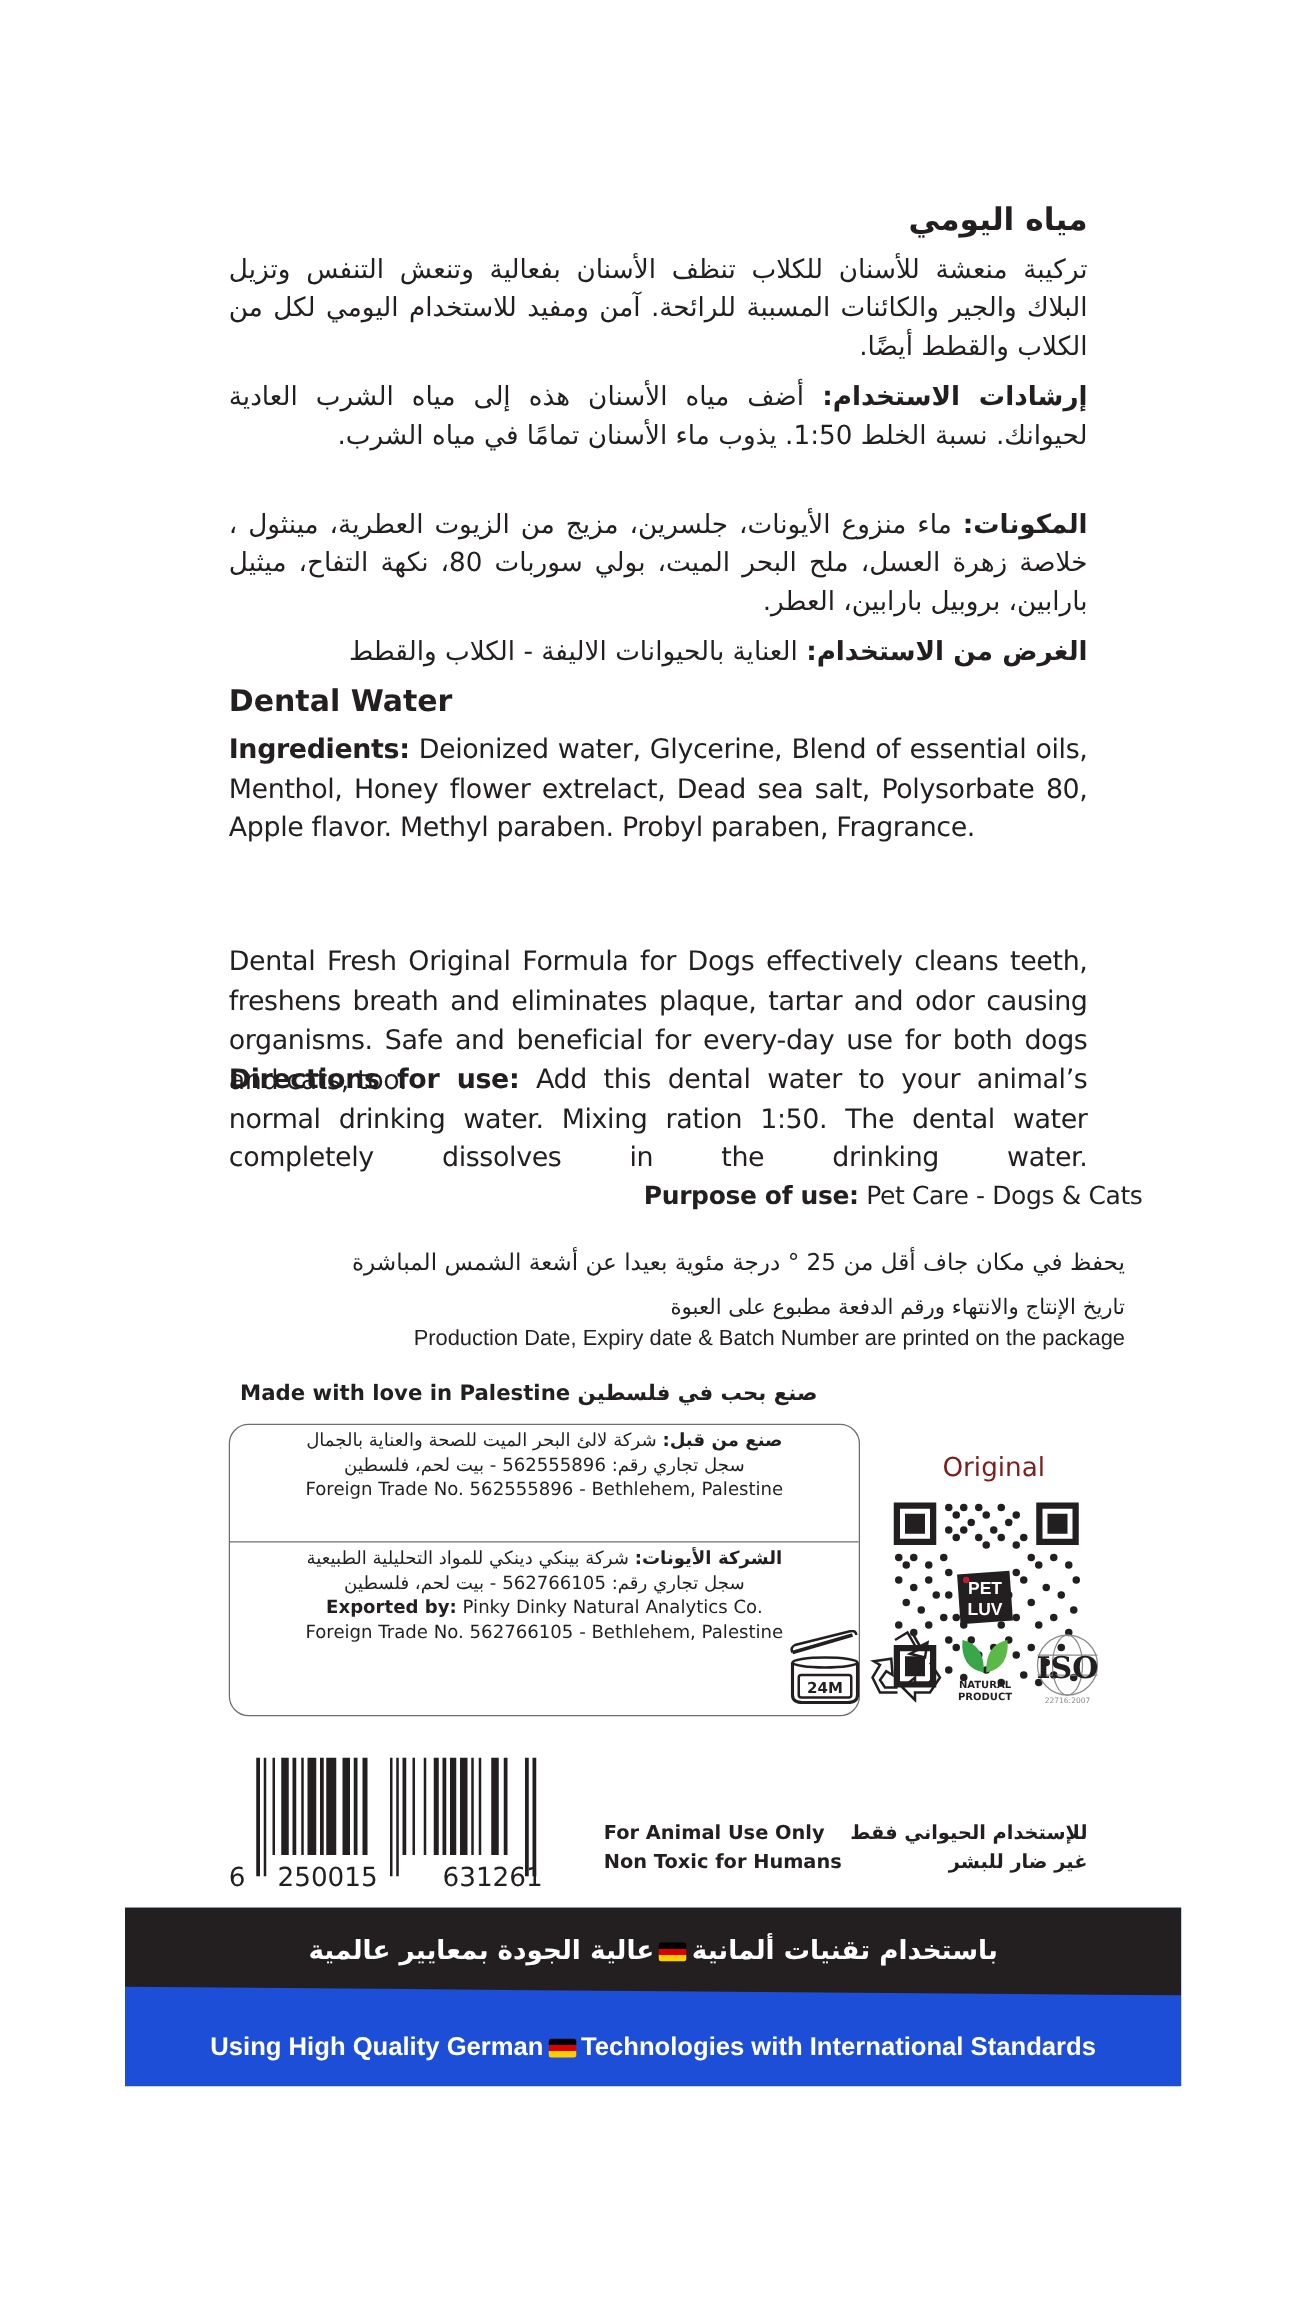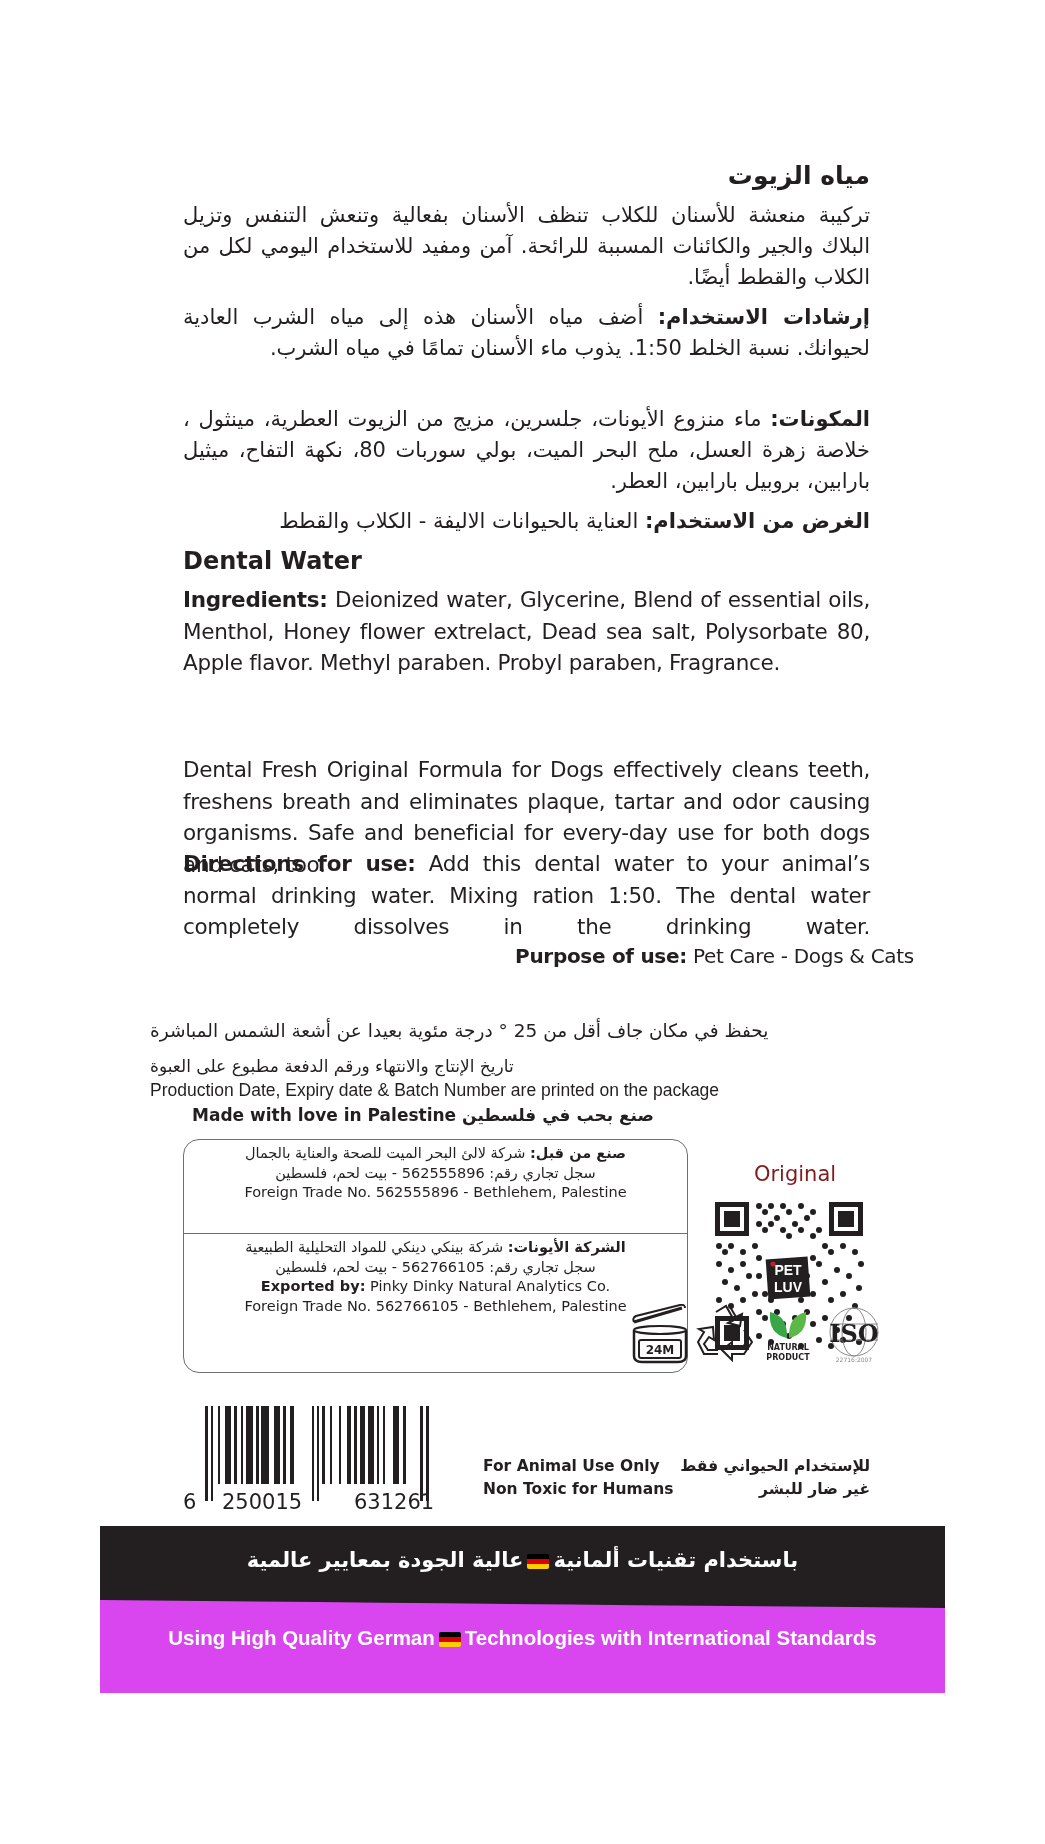--- a/index.html
+++ b/index.html
@@ -21,21 +21,21 @@
   
   .en-title { position: absolute; top: 545px; left: 183px; font-size: 24px; font-weight: bold; line-height: 32px; font-family: "DejaVu Sans", sans-serif; }
   .en-p { font-family: "DejaVu Sans", sans-serif; font-size: 21.5px; line-height: 31.5px; text-align: justify; letter-spacing: -0.3px; }
   .en-p b { font-weight: bold; }
   #en-ing { top: 584px; }
   #en-desc { top: 754px; }
   #en-dir { top: 848px; text-align-last: justify; }
   #en-pur { top: 942px; font-size: 20px; line-height: 28px; text-align: right; margin-left: 44px; }
 
   
-  .center-line { position: absolute; left: 150px; width: 750px; text-align: left; margin-top: 20px; }
+  .center-line { position: absolute; left: 150px; width: 750px; text-align: right; }
   #storage { top: 1000px; direction: rtl; font-size: 18.5px; }
   #prod-ar { top: 1036px; direction: rtl; font-size: 17px; }
   #prod-en { top: 1060px; font-size: 17.5px; font-family: "Liberation Sans", sans-serif; }
   #made { position: absolute; top: 1105px; left: 183px; width: 480px; text-align: center; font-size: 17px; font-weight: bold; }
 
   
   .infobox { position: absolute; left: 183px; top: 1139px; width: 505px; height: 234px; border: 1.5px solid #6d6e70; border-radius: 16px; overflow: hidden; }
   .ib-sec { text-align: center; font-size: 15.5px; line-height: 19.5px; }
   .ib-sec .rtl { direction: rtl; }
   .ib-sec b { font-weight: bold; }
@@ -52,30 +52,30 @@
   .icons svg { position: absolute; top: 0; }
 
   
   .barcode { position: absolute; top: 1406px; left: 183px; width: 275px; height: 105px; }
   .barcode-num { position: absolute; top: 1490px; font-family: "DejaVu Sans", sans-serif; font-size: 21px; color: #231f20; }
 
   .warn-en { position: absolute; top: 1455px; left: 483px; font-size: 15.5px; font-weight: bold; line-height: 23px; }
   .warn-ar { position: absolute; top: 1455px; left: 675px; width: 195px; direction: rtl; text-align: right; font-size: 15.5px; font-weight: bold; line-height: 23px; }
 
   
-  .banner { position: absolute; left: 100px; top: 1526px; width: 845px; height: 167px; background: #d946ef; overflow: hidden; }
+  .banner { position: absolute; left: 100px; top: 1526px; width: 845px; height: 143px; background: #1d4ed8; overflow: hidden; }
   .banner .curve { position: absolute; left: 0; top: 0; width: 100%; height: 100%; }
   .banner-ar { position: absolute; top: 22px; left: 0; width: 100%; text-align: center; direction: rtl; color: #ffffff; font-size: 21px; font-weight: bold; }
   .banner-en { position: absolute; top: 100px; left: 0; width: 100%; text-align: center; color: #ffffff; font-size: 20.5px; font-weight: bold; font-family: "Liberation Sans", sans-serif; }
   .flag { display: inline-block; width: 22px; height: 15px; vertical-align: -2px; margin: 0 4px; background: linear-gradient(#000 0 33.3%, #dd0000 33.3% 66.6%, #ffce00 66.6% 100%); border-radius: 2px; }
 </style>
 </head>
 <body>
 
-<div class="ar-title">مياه الزيوت</div>
+<div class="ar-title">مياه اليومي</div>
 
 <p id="ar-desc" class="col ar ar-p">تركيبة منعشة للأسنان للكلاب تنظف الأسنان بفعالية وتنعش التنفس وتزيل البلاك والجير والكائنات المسببة للرائحة. آمن ومفيد للاستخدام اليومي لكل من الكلاب والقطط أيضًا.</p>
 
 <p id="ar-dir" class="col ar ar-p"><b>إرشادات الاستخدام:</b><span> أضف مياه الأسنان هذه إلى مياه الشرب العادية لحيوانك. نسبة الخلط 1:50. يذوب ماء الأسنان تمامًا في مياه الشرب.</span></p>
 
 <p id="ar-ing" class="col ar ar-p"><b>المكونات:</b><span> ماء منزوع الأيونات، جلسرين، مزيج من الزيوت العطرية، مينثول ، خلاصة زهرة العسل، ملح البحر الميت، بولي سوربات 80، نكهة التفاح، ميثيل بارابين، بروبيل بارابين، العطر.</span></p>
 
 <p id="ar-pur" class="col ar ar-p"><b>الغرض من الاستخدام:</b><span> العناية بالحيوانات الاليفة - الكلاب والقطط</span></p>
 
 <div class="en-title">Dental Water</div>

